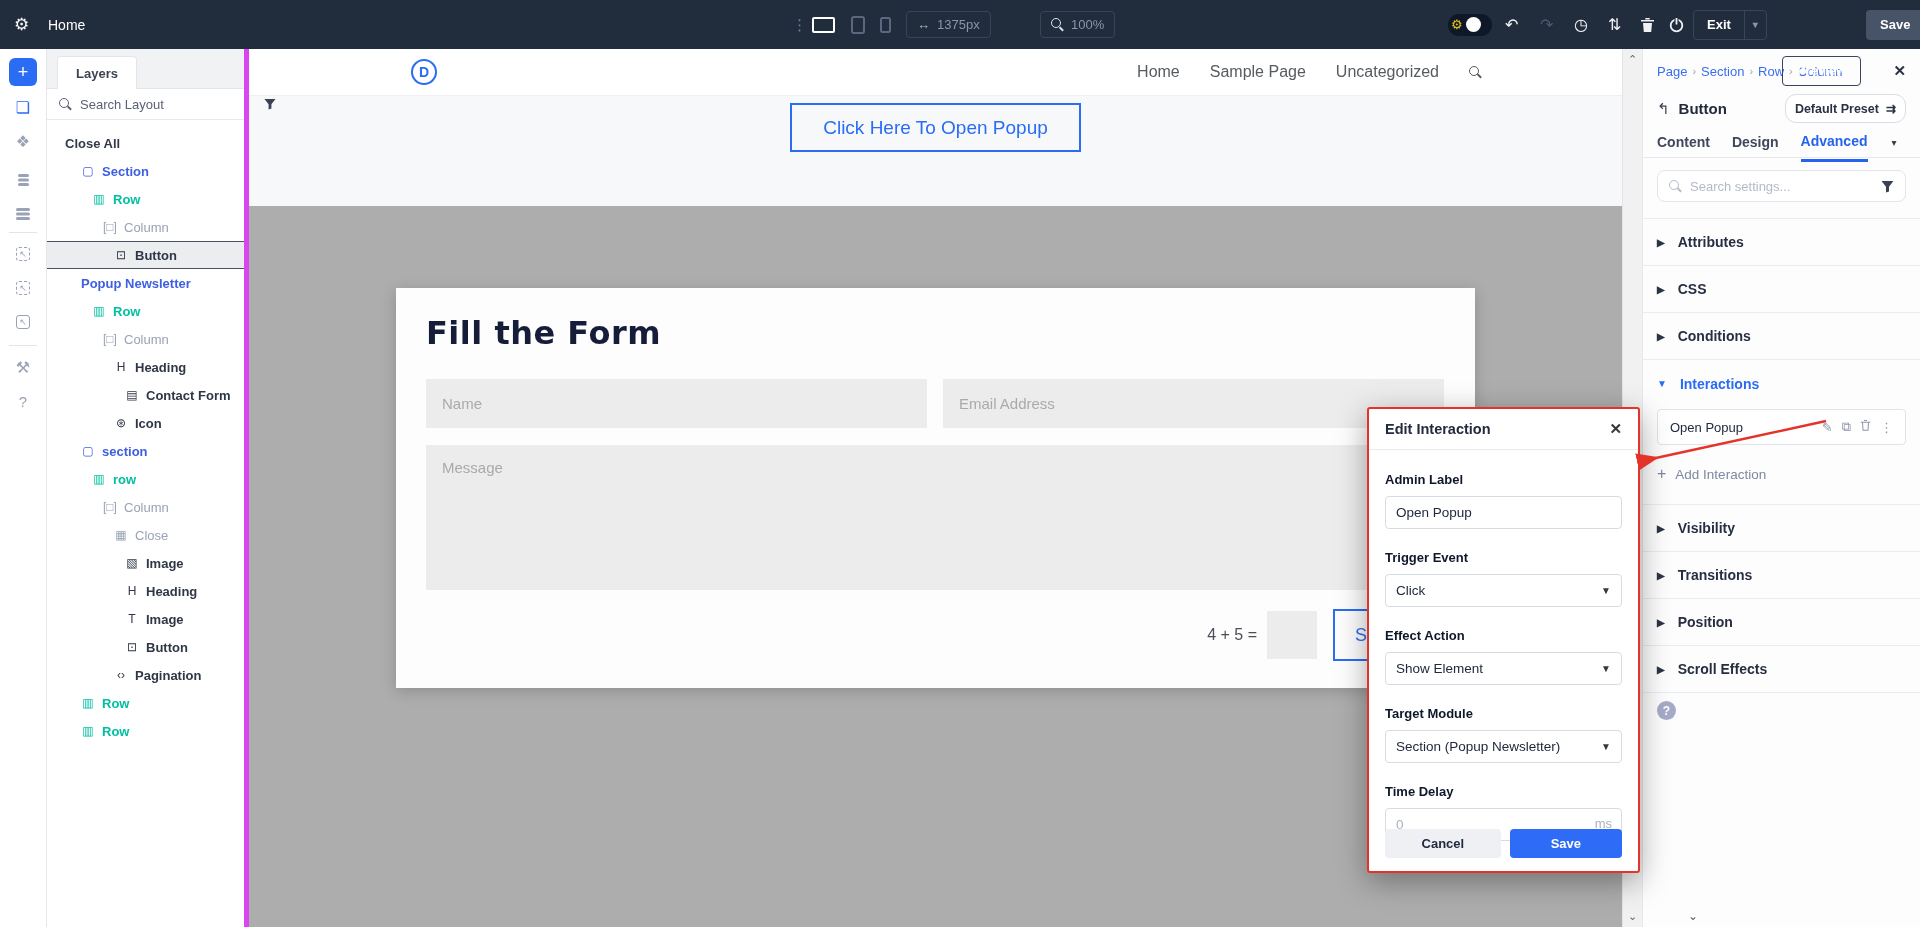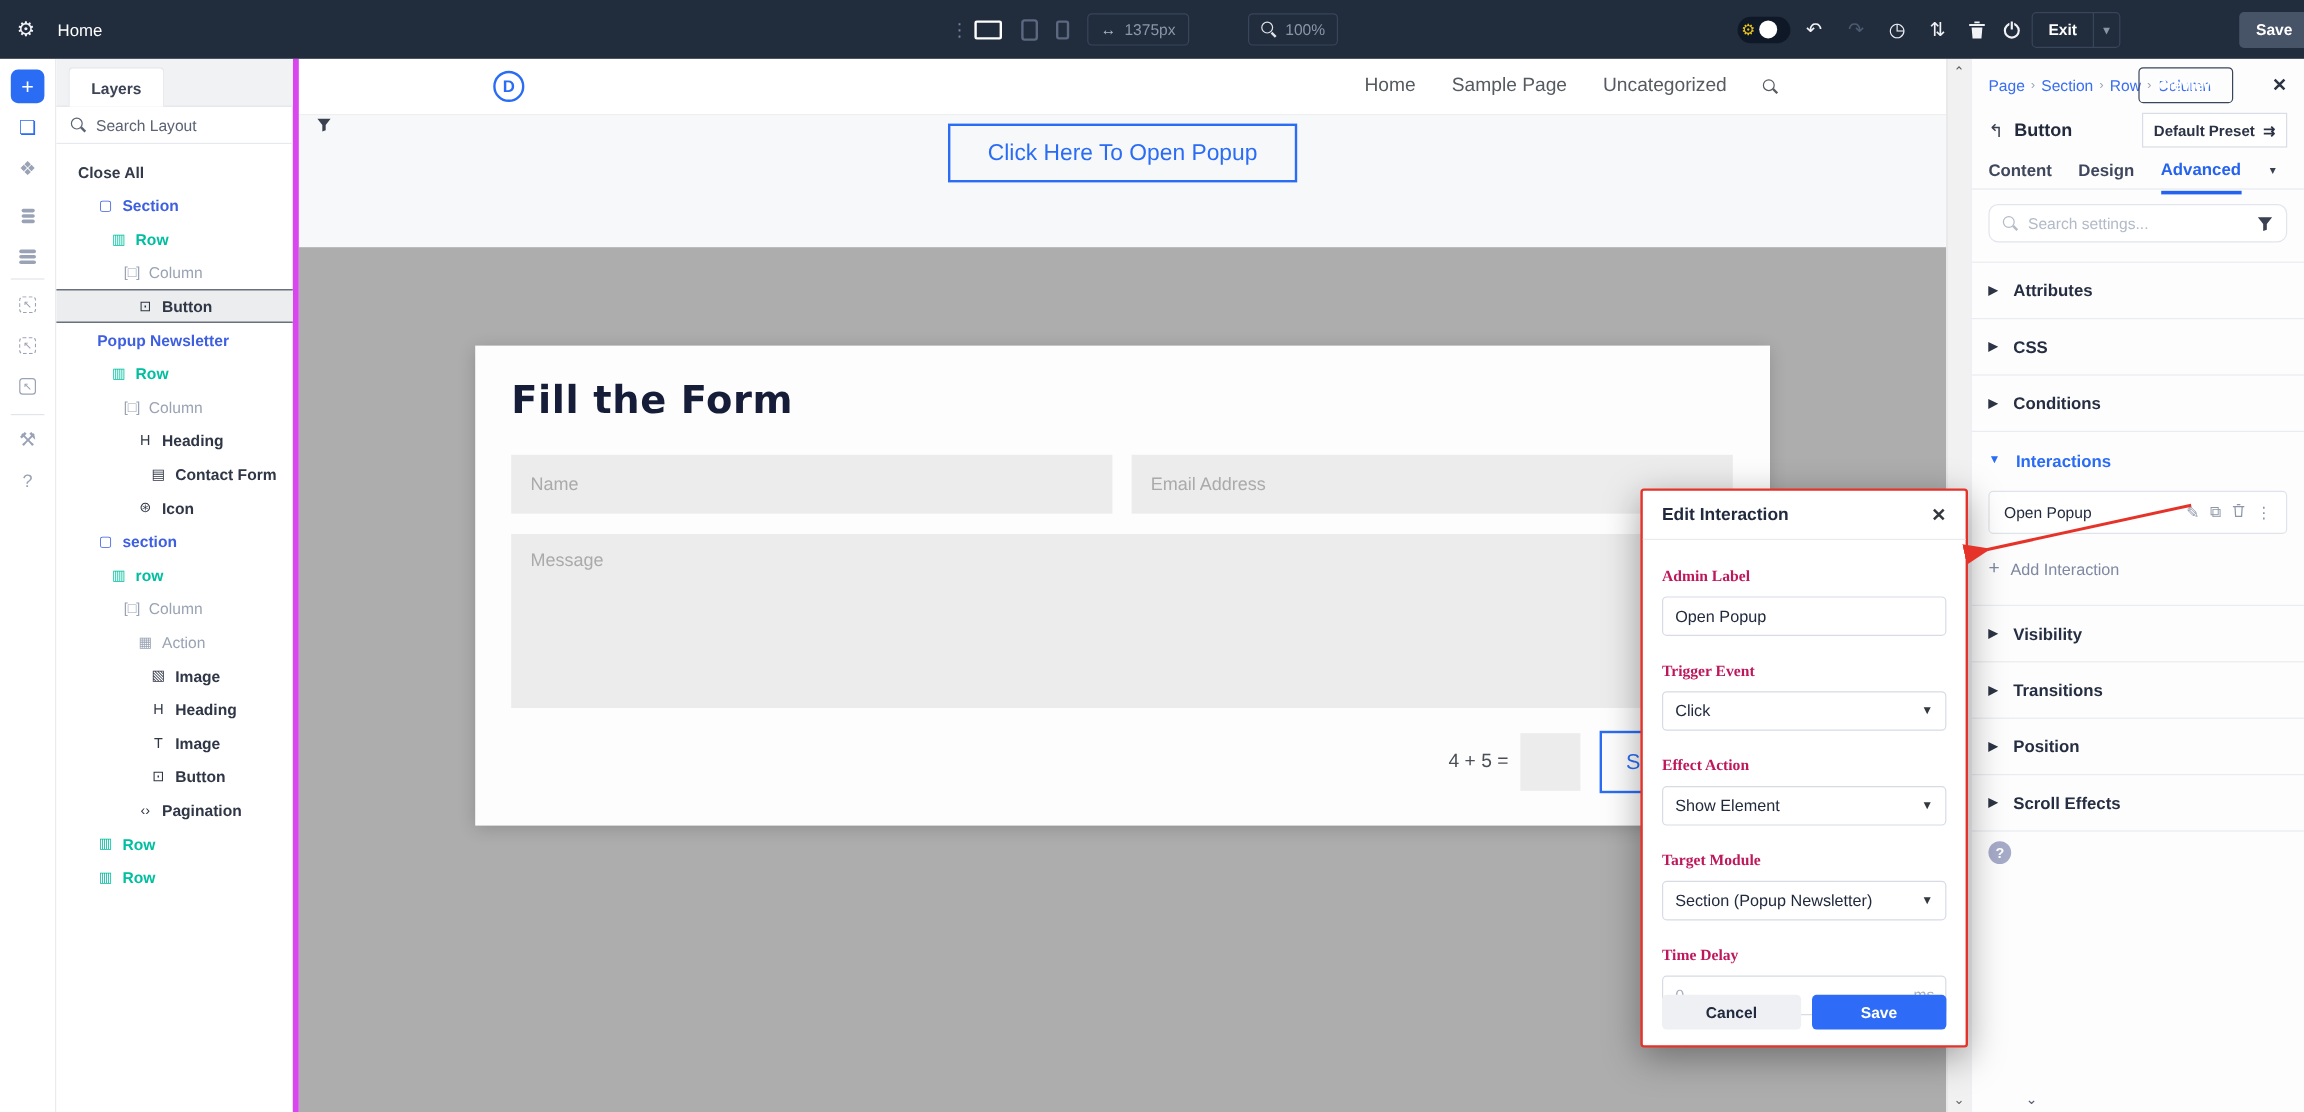--- a/index.html
+++ b/index.html
@@ -81,21 +81,21 @@
 
   
   .settings { position:absolute; left:1642px; top:49px; width:278px; bottom:0; background:#fdfdfe; border-left:1px solid #e6e8ed; z-index:30; font-size:13px; }
   .sp-breadcrumb { display:flex; align-items:center; gap:5px; padding:13px 14px 0 14px; font-size:13px; }
   .sp-breadcrumb a { color:#3a6ef0; text-decoration:none; }
   .sp-breadcrumb .sep { color:#9aa3b5; font-size:11px; }
   .sp-close { margin-left:auto; color:#2c3342; font-size:15px; font-weight:bold; }
   .sp-module { display:flex; align-items:center; padding:14px 14px 0 14px; }
   .sp-back { color:#39404f; font-size:15px; margin-right:9px; }
   .sp-module-name { font-size:15px; font-weight:bold; color:#222a3c; }
-  .sp-preset { margin-left:auto; height:29px; border:1px solid #d9dde5; border-radius:0; display:flex; align-items:center; gap:7px; padding:0 9px; font-size:12.5px; font-weight:bold; color:#2b3245; background:#fff; }
+  .sp-preset { margin-left:auto; height:29px; border:1px solid #d9dde5; border-radius:11px; display:flex; align-items:center; gap:7px; padding:0 9px; font-size:12.5px; font-weight:bold; color:#2b3245; background:#fff; }
   .sp-preset .pic { font-size:12px; color:#2b3245; }
   .sp-tabs { display:flex; align-items:center; gap:22px; padding:14px 14px 0 14px; height:34px; position:relative; }
   .sp-tab { font-size:14px; font-weight:bold; color:#3f475c; padding-bottom:10px; }
   .sp-tab.active { color:#2563ef; border-bottom:3px solid #2563ef; }
   .sp-tab-caret { color:#39404f; font-size:10px; margin-left:2px; padding-bottom:10px; }
   .sp-divider { height:1px; background:#e7e9ee; margin-top:0; }
   .sp-search { margin:12px 14px 0 14px; height:32px; border:1px solid #e2e5eb; border-radius:8px; background:#fff; display:flex; align-items:center; gap:8px; padding:0 11px; color:#b3bac8; }
   .sp-search input { border:none; outline:none; flex:1; font-size:13px; color:#7d8598; background:transparent; font-family:inherit; }
   .sp-search input::placeholder { color:#b3bac8; }
   .sections { margin-top:16px; border-top:1px solid #e9ecf1; }
@@ -110,21 +110,21 @@
   .int-bottom { height:1px; background:#e9ecf1; margin-top:21px; }
   .help-badge { position:absolute; left:14px; top:652px; width:19px; height:19px; border-radius:50%; background:#a6abc8; color:#fff; font-size:12px; font-weight:bold; display:flex; align-items:center; justify-content:center; }
   .panel-scrollhint { position:absolute; left:45px; bottom:4px; color:#585f6e; font-size:12px; }
 
   
   .modal { position:absolute; left:1367px; top:407px; width:273px; height:466px; background:#fff; border:2px solid #e5332a; border-radius:3px; box-shadow:0 8px 30px rgba(0,0,0,.35); z-index:50; }
   .m-head { height:41px; display:flex; align-items:center; padding:0 16px; border-bottom:1px solid #e9ebf0; }
   .m-title { font-size:14.5px; font-weight:bold; color:#222a3e; }
   .m-close { margin-left:auto; font-size:15px; color:#33383f; font-weight:bold; }
   .m-body { padding:14px 16px 0 16px; }
-  .m-label { font-size:13px; font-weight:bold; color:#be185d; margin:8px 0 9px 0;font-family:Liberation Serif, serif; }
+  .m-label { font-size:13px; font-weight:bold; color:#0f172a; margin:8px 0 9px 0; }
   .m-input { width:100%; height:33px; border:1px solid #d6dbe4; border-radius:4px; padding:0 10px; font-size:13.5px; color:#222a3e; font-family:inherit; outline:none; background:#fff; }
   .m-input::placeholder { color:#aab1bf; }
   .m-select { width:100%; height:33px; border:1px solid #d6dbe4; border-radius:4px; padding:0 10px; font-size:13.5px; color:#222a3e; display:flex; align-items:center; background:#fff; }
   .m-select .mcaret { margin-left:auto; font-size:10px; color:#33383f; }
   .m-delay { position:relative; }
   .m-delay .unit { position:absolute; right:10px; top:8px; font-size:13px; color:#aab1bf; }
   .m-gap { height:13px; }
   .m-foot { position:absolute; left:16px; right:16px; bottom:13px; display:flex; gap:9px; }
   .m-cancel { flex:1.03; height:29px; background:#eef0f3; border:none; border-radius:4px; font-size:13px; font-weight:bold; color:#222a3e; font-family:inherit; }
   .m-save { flex:1; height:29px; background:#2e6bf6; border:none; border-radius:4px; font-size:13px; font-weight:bold; color:#fff; font-family:inherit; }
@@ -305,21 +305,21 @@
     <div class="tree-row k-row lv2">
         <span class="tico">▥</span>
         <span>row</span>
       </div>
     <div class="tree-row k-gray lv3">
         <span class="tico">[□]</span>
         <span>Column</span>
       </div>
     <div class="tree-row k-gray lv4">
         <span class="tico">▦</span>
-        <span>Action</span>
+        <span>Close</span>
       </div>
     <div class="tree-row k-module lv5">
         <span class="tico">▧</span>
         <span>Image</span>
       </div>
     <div class="tree-row k-module lv5">
         <span class="tico">H</span>
         <span>Heading</span>
       </div>
     <div class="tree-row k-module lv5">

